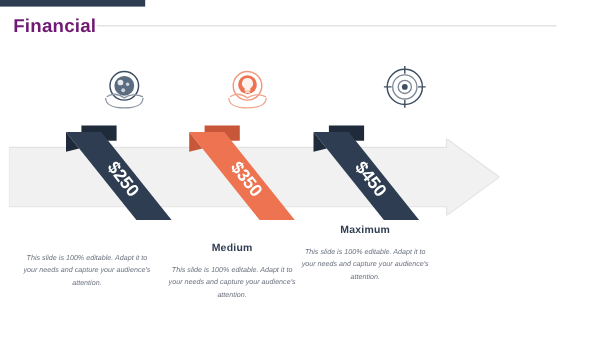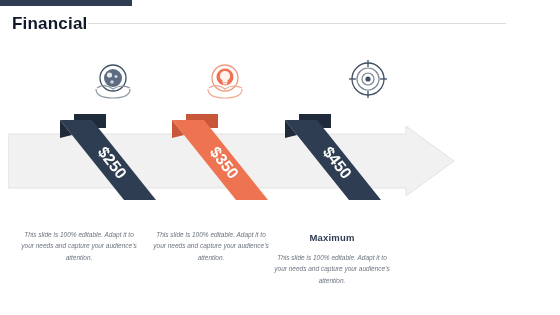--- a/index.html
+++ b/index.html
@@ -8,21 +8,21 @@
     background:#ffffff;
     font-family:"Liberation Sans", sans-serif;
     overflow:hidden;
     position:relative;
   }
   .top-bar{
     position:absolute;left:0;top:0;width:132px;height:6px;background:#2e3d51;
   }
   .title{
     position:absolute;left:12px;top:14px;
-    font-size:17px;font-weight:bold;color:#0f172a;
+    font-size:17px;font-weight:bold;color:#701a75;
     letter-spacing:0.2px;
   }
   .title-rule{
     position:absolute;left:88px;top:23px;width:418px;height:1px;background:#d8dadd;
   }
 
   
   .arrow-wrap{
     position:absolute;left:8px;top:126px;width:446px;height:70px;
   }
@@ -134,19 +134,20 @@
     <polygon points="0,6 0,24 12,21" fill="#1f2b3a"></polygon>
     <text class="amt" x="48" y="52" text-anchor="middle" transform="rotate(52 48 52)">$450</text>
   </svg>
 </div>
 
 <div class="caption" style="left:13px;top:220px;">
   <div class="body">This slide is 100% editable. Adapt it to your needs and capture your audience's attention.</div>
 </div>
 
 <div class="caption" style="left:145px;top:220px;">
+  <div class="head">Medium</div>
   <div class="body">This slide is 100% editable. Adapt it to your needs and capture your audience's attention.</div>
 </div>
 
-<div class="caption" style="left:266px;top:232px;">
+<div class="caption" style="left:266px;top:204px;">
   <div class="head">Maximum</div>
   <div class="body">This slide is 100% editable. Adapt it to your needs and capture your audience's attention.</div>
 </div>
 
 </body></html>

